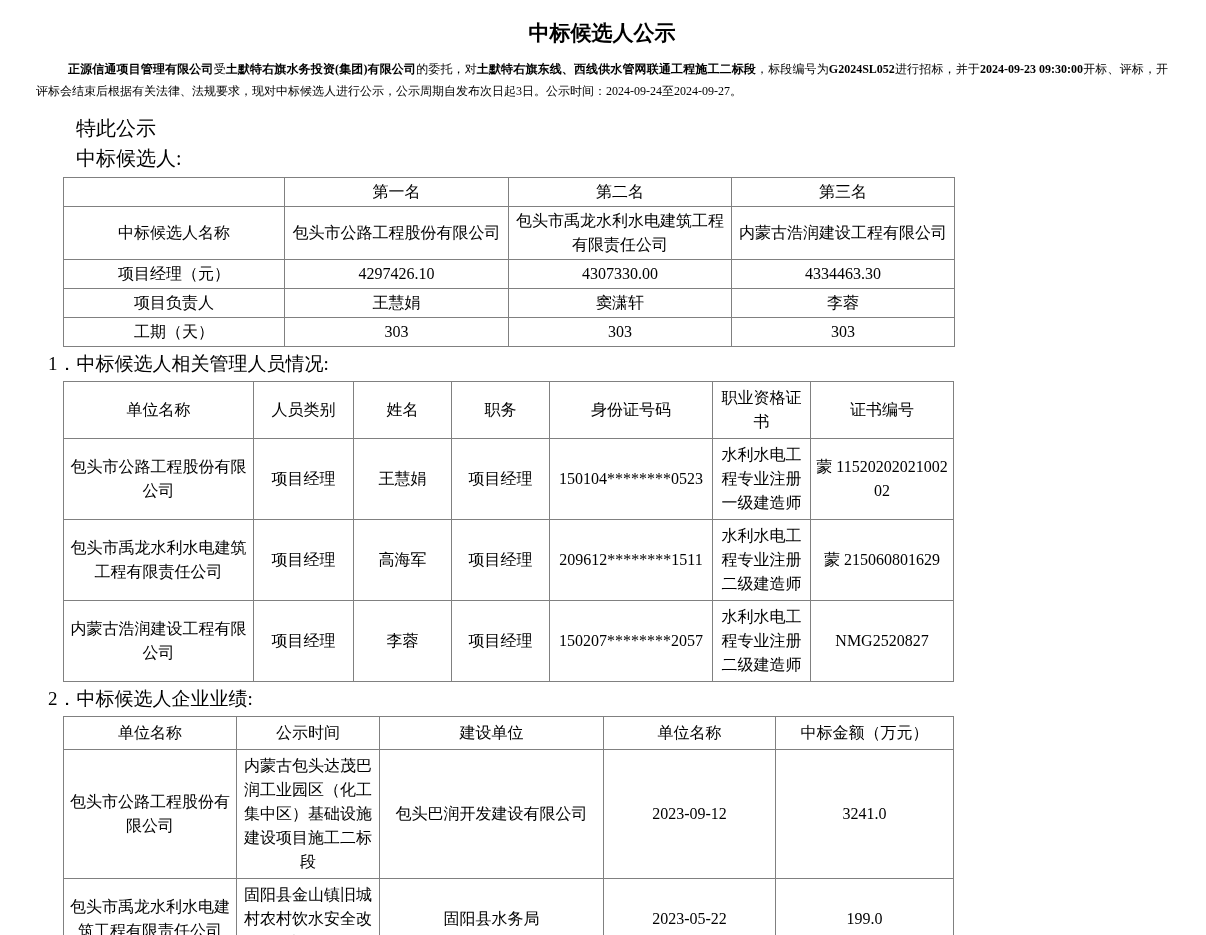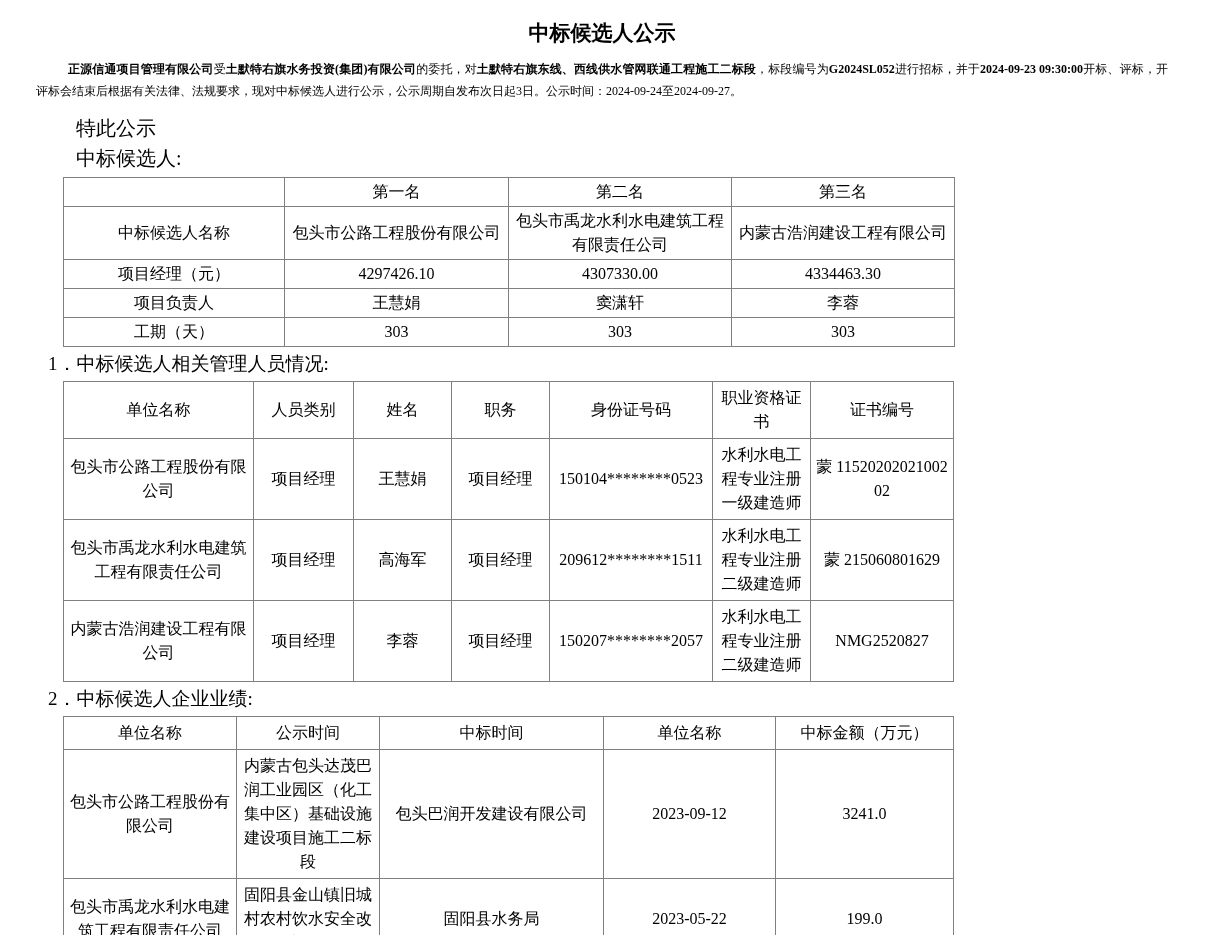--- a/index.html
+++ b/index.html
@@ -181,21 +181,21 @@
         <col style="width:173px">
         <col style="width:143px">
         <col style="width:224px">
         <col style="width:172px">
         <col style="width:178px">
       </colgroup>
     <tbody>
         <tr>
       <th>单位名称</th>
       <th>公示时间</th>
-      <th>中标时间</th>
+      <th>建设单位</th>
       <th>单位名称</th>
       <th>中标金额（万元）</th>
     </tr>
     <tr>
       <td>包头市公路工程股份有限公司</td>
       <td>内蒙古包头达茂巴润工业园区（化工集中区）基础设施建设项目施工二标段</td>
       <td>包头巴润开发建设有限公司</td>
       <td>2023-09-12</td>
       <td>3241.0</td>
     </tr>

